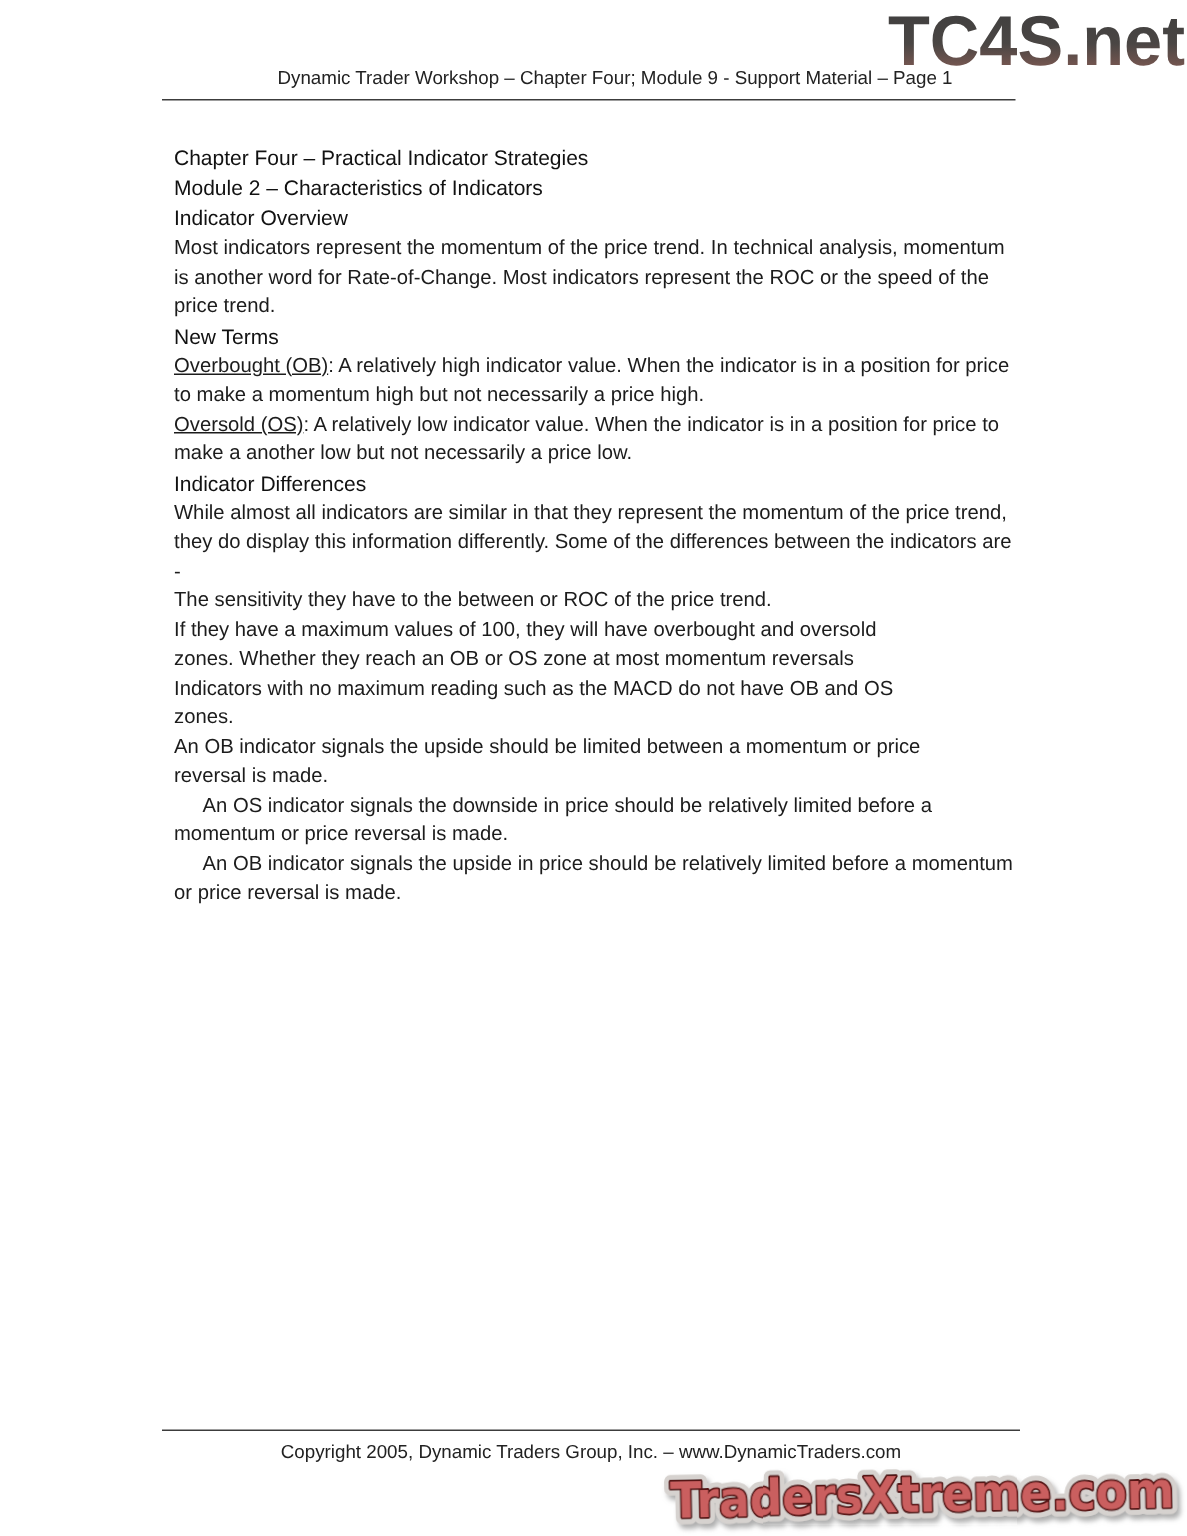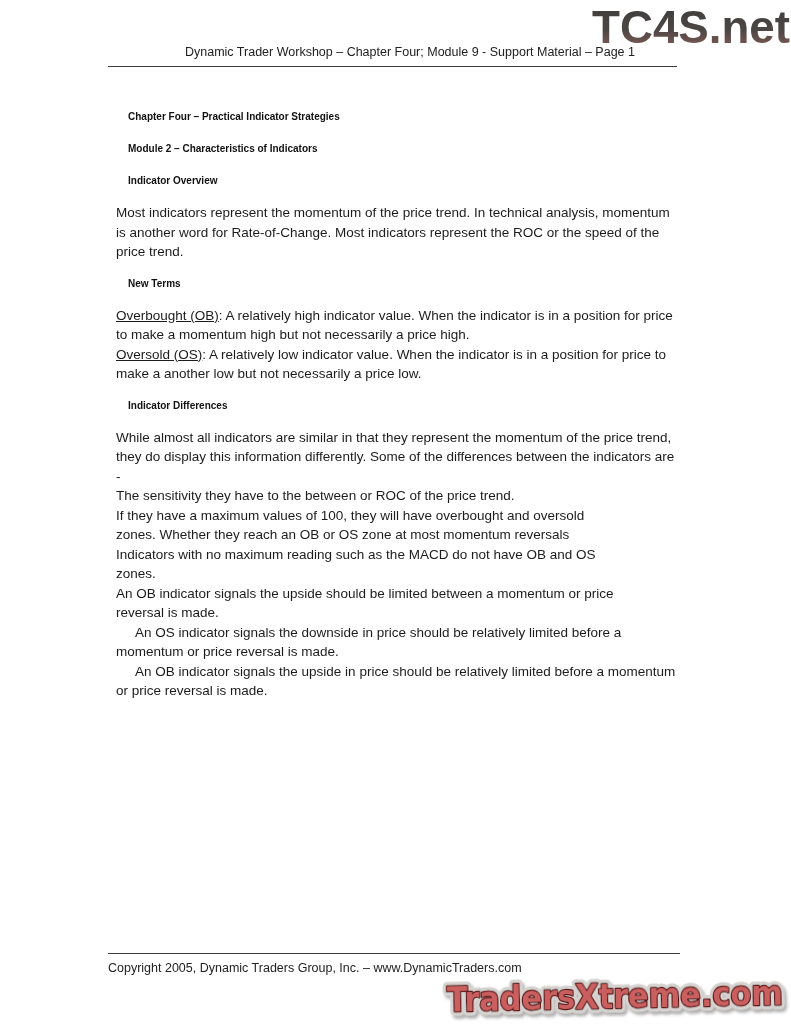--- a/index.html
+++ b/index.html
@@ -12,28 +12,28 @@
     text-align:center; font-size:12.5px; line-height:15px; color:#222;
   }
   .header-rule {
     position:absolute; top:66px; left:108px; width:569px; height:1px; background:#3c3c3c;
   }
   .footer-rule {
     position:absolute; top:953px; left:108px; width:572px; height:1px; background:#3c3c3c;
   }
   .footer-text {
     position:absolute; top:961px; left:108px; width:572px;
-    text-align:left; font-size:12.5px; color:#222;
+    text-align:center; font-size:12.5px; color:#222;
   }
   .content {
     position:absolute; top:0; left:116px; width:565px;
     font-size:13.5px; line-height:19.5px; padding-top:95px;
   }
   .content h2, .content h3 {
-    margin:12px; font-size:10px; line-height:20px; font-weight:bold; color:#111;
+    margin:0; font-size:14px; line-height:20px; font-weight:normal; color:#111;
   }
   .content p { margin:0; }
   .m6  { margin-top:6px; }
   .m7  { margin-top:7px; }
   .m75 { margin-top:7.5px; }
   .m8  { margin-top:8px; }
   .m85 { margin-top:8.5px; }
   .m34 { margin-top:34.5px; }
   .m35 { margin-top:35px; }
   .m36 { margin-top:36px; }

